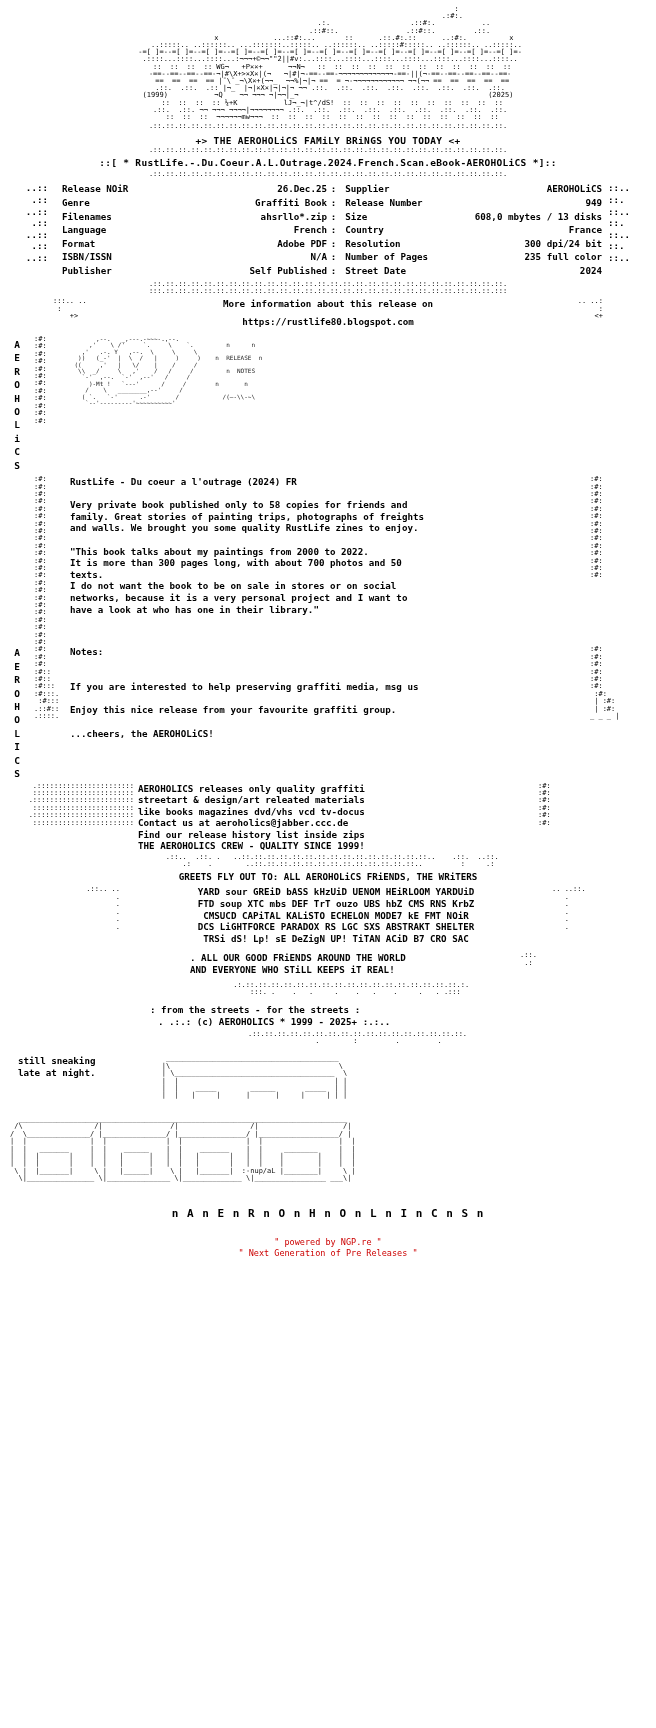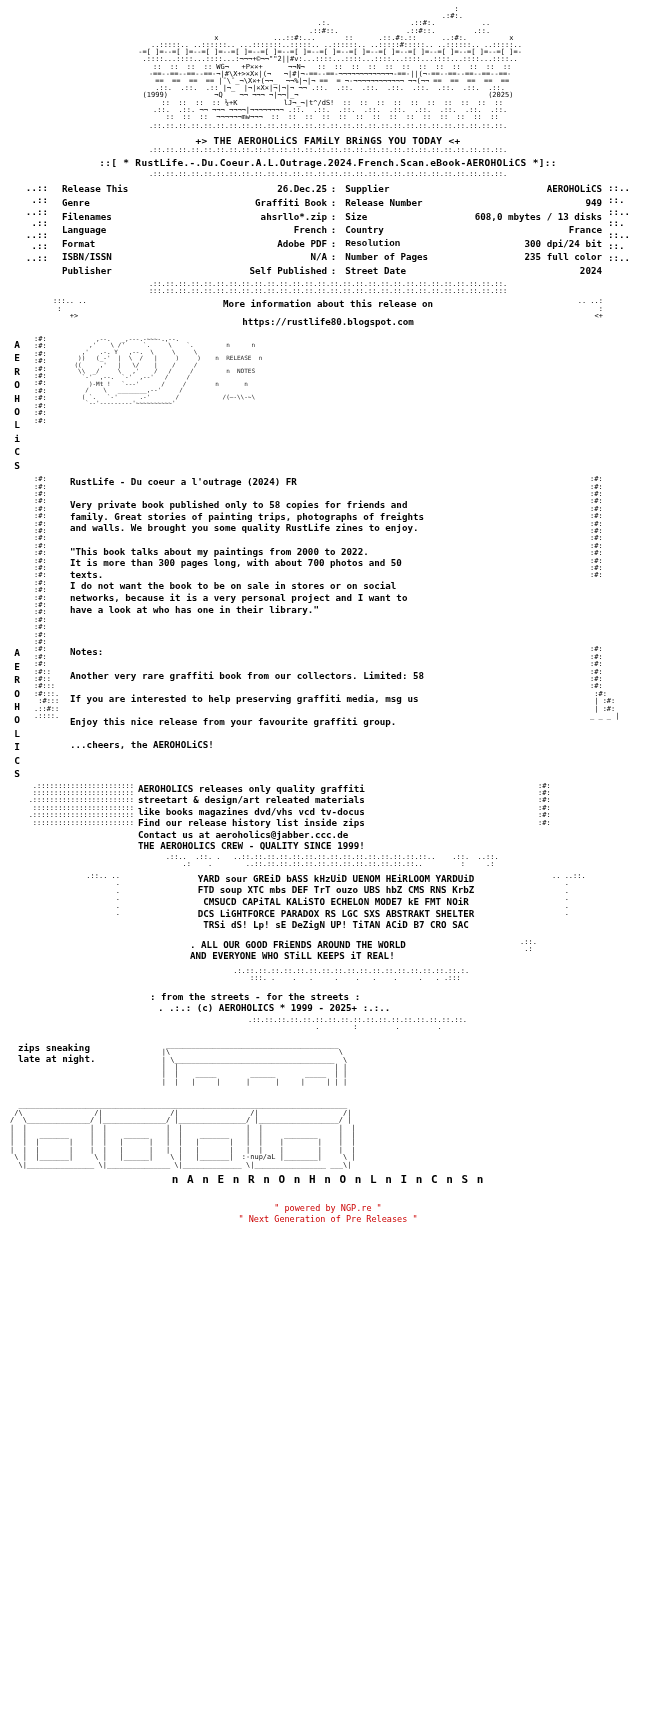--- a/index.html
+++ b/index.html
@@ -82,21 +82,21 @@
 ..::
  .::
 ..::
  .::
 ..::</pre>
       </div>
       <div style="width:560px;">
         <table style="border-collapse:collapse;width:100%;font-size:9.2px;line-height:11.6px;font-weight:bold;">
           <tbody>
               <tr>
-            <td style="width:28%;padding-left:14px;">Release This</td>
+            <td style="width:28%;padding-left:14px;">Release NOiR</td>
             <td style="width:22%;text-align:right;">26.Dec.25</td>
             <td style="width:2%;text-align:center;">:</td>
             <td style="width:24%;padding-left:6px;">Supplier</td>
             <td style="width:24%;text-align:right;padding-right:6px;">AEROHOLiCS</td>
           </tr>
           <tr>
             <td style="padding-left:14px;">Genre</td>
             <td style="text-align:right;">Graffiti Book</td>
             <td style="text-align:center;">:</td>
             <td style="padding-left:6px;margin-left:32px;">Release Number</td>
@@ -113,21 +113,21 @@
             <td style="padding-left:14px;">Language</td>
             <td style="text-align:right;">French</td>
             <td style="text-align:center;">:</td>
             <td style="padding-left:6px;">Country</td>
             <td style="text-align:right;padding-right:6px;">France</td>
           </tr>
           <tr>
             <td style="padding-left:14px;">Format</td>
             <td style="text-align:right;">Adobe PDF</td>
             <td style="text-align:center;">:</td>
-            <td style="padding-left:6px;font-family:Liberation Mono, monospace;">Resolution</td>
+            <td style="padding-left:6px;">Resolution</td>
             <td style="text-align:right;padding-right:6px;">300 dpi/24 bit</td>
           </tr>
           <tr>
             <td style="padding-left:14px;">ISBN/ISSN</td>
             <td style="text-align:right;">N/A</td>
             <td style="text-align:center;">:</td>
             <td style="padding-left:6px;">Number of Pages</td>
             <td style="text-align:right;padding-right:6px;">235 full color</td>
           </tr>
           <tr>
@@ -301,21 +301,20 @@
 :#::
 :#:::
 :#:::.
  :#:::
 .::#::
 .::::.</pre>
     </div>
     <div class="nfo" style="width:520px;padding-left:10px;">
       <div>Notes:</div>
       <div>&nbsp;</div>
-      <div>Another very rare graffiti book from our collectors. Limited: 58</div>
       <div>&nbsp;</div>
       <div>If you are interested to help preserving graffiti media, msg us</div>
       <div>&nbsp;</div>
       <div>   Enjoy this nice release from your favourite graffiti group.</div>
       <div>&nbsp;</div>
       <div>                              ...cheers, the AEROHOLiCS!</div>
     </div>
     <div class="tiny" style="width:26px;">
       <pre>:#:
 :#:
@@ -336,39 +335,40 @@
  ::::::::::::::::::::::::
 .::::::::::::::::::::::::
  ::::::::::::::::::::::::
 .::::::::::::::::::::::::
  ::::::::::::::::::::::::</pre>
     </div>
     <div class="nfo" style="width:400px;">
       <div>AEROHOLICS releases only quality graffiti</div>
       <div>streetart &amp; design/art releated materials</div>
       <div>like books magazines dvd/vhs vcd tv-docus</div>
+      <div>Contact us at aeroholics@jabber.ccc.de</div>
       <div>Find our release history list inside zips</div>
-      <div>Contact us at aeroholics@jabber.ccc.de</div>
       <div>THE AEROHOLICS CREW - QUALITY SINCE 1999!</div>
     </div>
     <div class="tiny" style="width:40px;">
       <pre>:#:
 :#:
 :#:
 :#:
 :#:
 :#:</pre>
     </div>
   </div>
 
   <div class="center tiny" style="margin-top:2px;">
     <pre>  .::..  .::. .   ..::.::.::.::.::.::.::.::.::.::.::.::.::.::.::..    .::.  ..::.
      .:    .        ..::.::.::.::.::.::.::.::.::.::.::.::.::..         :     .:</pre>
   </div>
 
+  <div class="center greets" style="margin-top:2px;">GREETS FLY OUT TO: ALL AEROHOLiCS FRiENDS, THE WRiTERS</div>
 
   <div class="row" style="margin-top:4px;">
     <div class="tiny" style="width:120px;text-align:right;padding-right:6px;">
       <pre>  .::.. ..
       .
       .
       .
       .
       .</pre>
     </div>
@@ -415,21 +415,21 @@
     <div style="width:60px;"></div>
   </div>
 
   <div class="center tiny" style="margin-top:3px;">
     <pre>              .::.::.::.::.::.::.::.::.::.::.::.::.::.::.::.::.::.
                         .        :         .         .</pre>
   </div>
 
   <div class="row" style="margin-top:10px;">
     <div class="nfo" style="width:140px;padding-left:18px;">
-      <div>zips sneaking</div>
+      <div>still sneaking</div>
       <div>late at night.</div>
     </div>
     <div style="width:500px;">
       <pre class="tiny">  _________________________________________
  |\                                        \
  | \______________________________________  \
  |  |                                     | |
  |  |    _____        ______       _____  | |
  |  |   |     |      |      |     |     | | |</pre>
     </div>
@@ -440,20 +440,20 @@
  /\                 /|                /|                 /|                    /|
 /  \_______________/ |_______________/ |________________/ |___________________/ |
 |  |               |  |              |  |               |  |                  |  |
 |  |   _______     |  |    ______    |  |    _______    |  |     ________     |  |
 |  |  |       |    |  |   |      |   |  |   |       |   |  |    |        |    |  |
 |  |  |       |    |  |   |      |   |  |   |       |   |  |    |        |    |  |
  \ |  |_______|     \ |   |______|    \ |   |_______|  :-nup/aL |________|     \ |
   \|________________ \|_______________ \|______________ \|_________________ ___\|</pre>
   </div>
 
-  <div class="center" style="margin-top:6px;font-size:11px;letter-spacing:1px;font-weight:bold;">n A n E n R n O n H n O n L n I n C n S n</div>
+  <div class="center" style="margin-top:26px;font-size:11px;letter-spacing:1px;font-weight:bold;">n A n E n R n O n H n O n L n I n C n S n</div>
 
   <div class="footer" style="margin-top:18px;">
     <div>" powered by NGP.re "</div>
     <div>" Next Generation of Pre Releases "</div>
   </div>
 
 </div>
 
 </body></html>

